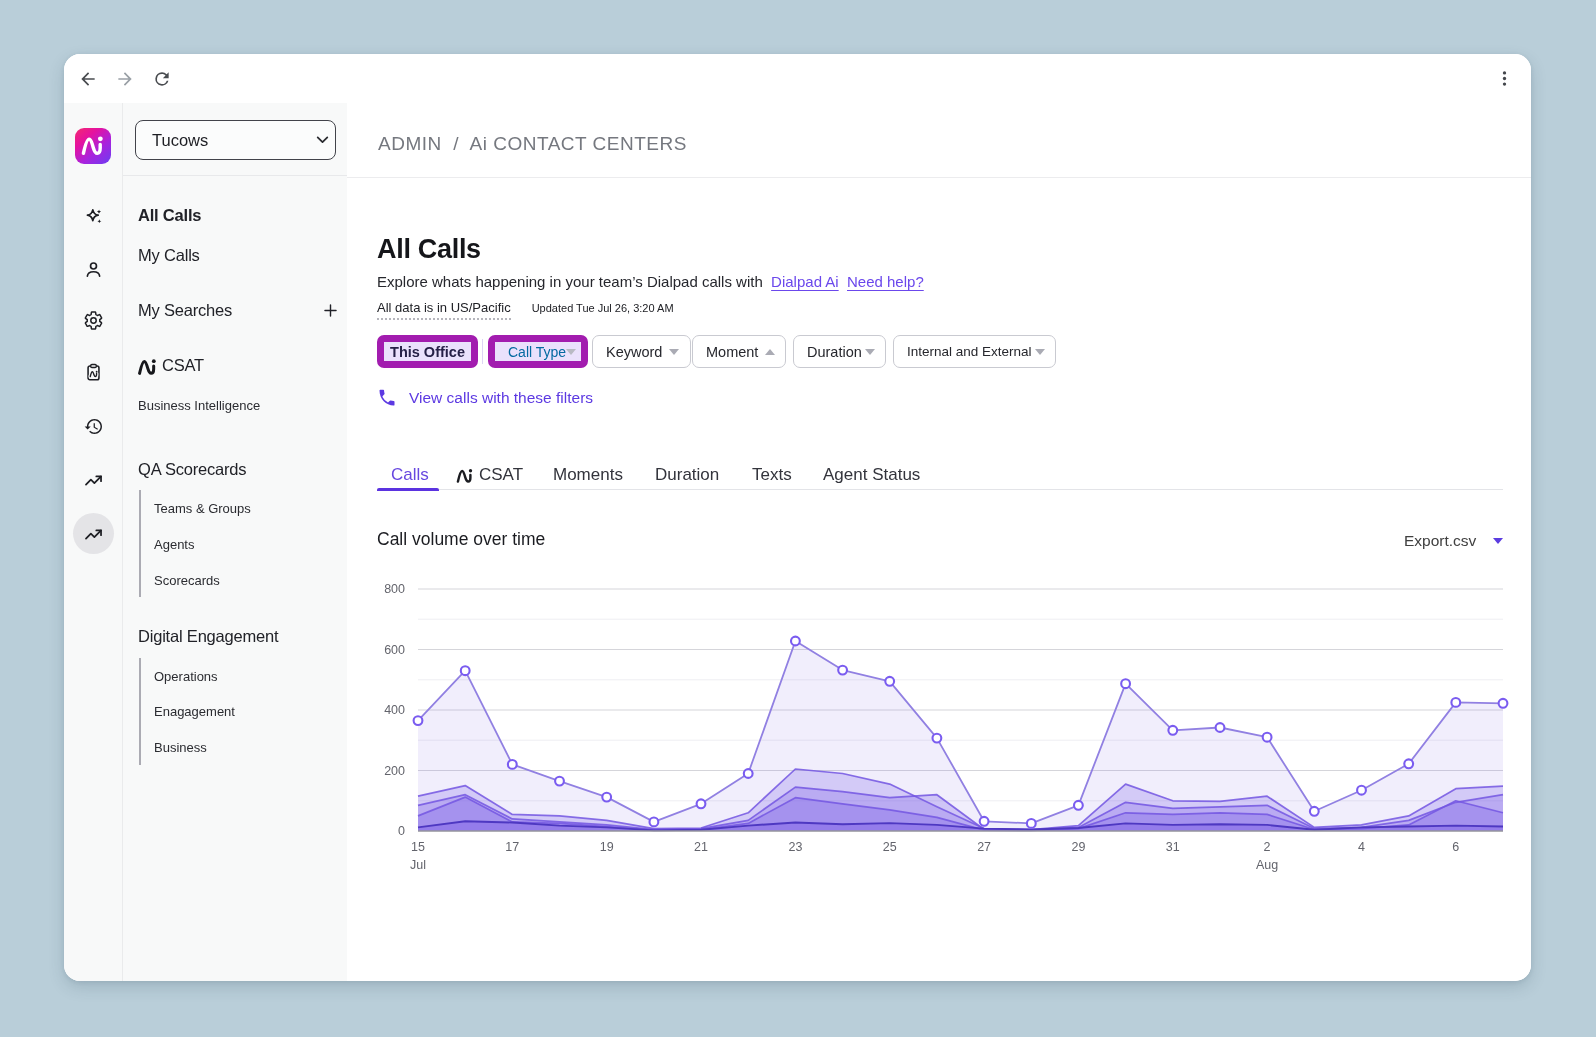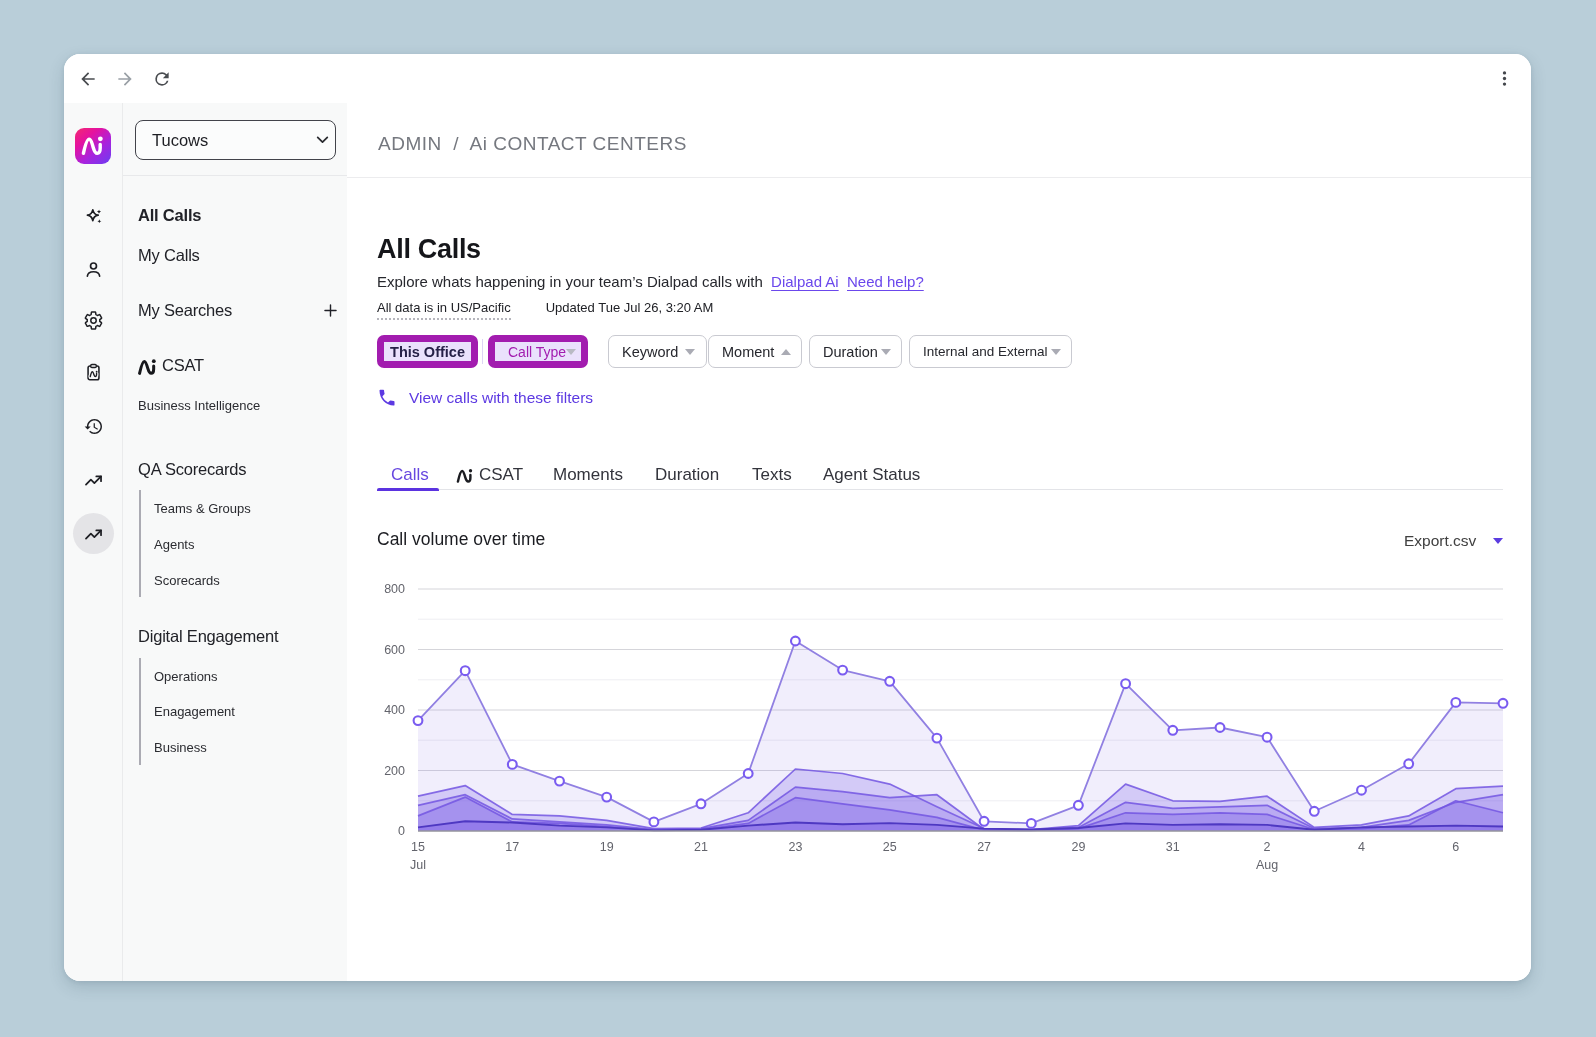--- a/index.html
+++ b/index.html
@@ -26,21 +26,21 @@
 .main{position:absolute;left:283px;top:49px;width:1184px;height:878px;background:#fff}
 .crumb{position:absolute;left:31px;top:30px;font-size:19px;color:#75787f;letter-spacing:.5px}
 .search{position:absolute;left:897px;top:21px;width:258px;height:35px;border:1px solid #c7cacd;border-radius:4px;background:#fff}
 .search span{position:absolute;left:31px;top:0;line-height:33px;font-size:16.5px;color:#5a5f66;letter-spacing:.2px}
 .mdiv{position:absolute;left:0;top:74px;width:1184px;height:1px;background:#ececee}
 h1{position:absolute;left:30px;top:131px;font-size:27px;font-weight:700;color:#15161a;letter-spacing:-.3px}
 .sub{position:absolute;left:30px;top:170px;font-size:15px;color:#26272d}
 .sub a{color:#6b48ec;text-decoration:underline;text-underline-offset:3px}
 .meta{position:absolute;left:30px;top:197px;font-size:13px;color:#202126}
 .meta .dot{border-bottom:2px dotted #b5b5bc;padding-bottom:3px}
-.meta .upd{margin-left:35px;font-size:13px}
+.meta .upd{margin-left:21px;font-size:11px}
 .chips{position:absolute;left:30px;top:232px;height:33px;display:flex;align-items:stretch}
 .chip{display:flex;align-items:center;border-radius:7px;font-size:14.5px;height:33px;white-space:nowrap}
 .chip .car{width:0;height:0;border-left:5px solid transparent;border-right:5px solid transparent;border-top:6px solid #aaabb4;margin-left:10px}
 .chip .carup{width:0;height:0;border-left:5px solid transparent;border-right:5px solid transparent;border-bottom:6px solid #aaabb4;margin-left:10px}
 .chip.purple{background:#eae1fc;border:7px solid #a21caf}
 .chip.white{background:#fff;border:1px solid #c9cad1;color:#26272d}
 .viewrow{position:absolute;left:30px;top:285px;display:flex;align-items:center;color:#5c39e2}
 .viewrow span{font-size:15.5px;margin-left:12px;color:#5c39e2}
 .tabs{position:absolute;left:30px;top:356px;width:1126px;height:31px;border-bottom:1px solid #e3e4e8;font-size:17px;color:#33343c}
 .tab{position:absolute;top:0;height:31px;display:flex;align-items:center;white-space:nowrap}
@@ -173,24 +173,24 @@
 <div class="mdiv"></div>
 <h1>All Calls</h1>
 <div class="sub">Explore whats happening in your team’s Dialpad calls with &nbsp;<a>Dialpad Ai</a>&nbsp; <a>Need help?</a></div>
 <div class="meta"><span class="dot">All data is in US/Pacific</span><span class="upd">Updated Tue Jul 26, 3:20 AM</span></div>
 <div class="chips">
 <div class="chip purple" style="width:101px;justify-content:center">
           <span style="color:#262047;font-weight:600;font-size:14.5px">This Office</span>
         </div>
 <div style="width:1px;background:#ddd5f3;margin:4px 0 4px 4px"></div>
 <div class="chip purple" style="margin-left:5px;width:100px;padding:0 10px 0 13px;justify-content:space-between">
-          <span style="color:#a21caf;font-weight:500;font-size:14px">Call Type</span>
+          <span style="color:#0369a1;font-weight:500;font-size:14px">Call Type</span>
           <div class="car" style="border-top-color:#b9bac4;margin-left:0"></div>
         </div>
-<div class="chip white" style="margin-left:20px;width:99px;padding:0 11px 0 13px;justify-content:space-between">Keyword<div class="car" style="margin-left:0"></div></div>
+<div class="chip white" style="margin-left:4px;width:99px;padding:0 11px 0 13px;justify-content:space-between">Keyword<div class="car" style="margin-left:0"></div></div>
 <div class="chip white" style="margin-left:1px;width:94px;padding:0 10px 0 13px;justify-content:space-between">Moment<div class="carup" style="margin-left:0"></div></div>
 <div class="chip white" style="margin-left:7px;width:93px;padding:0 10px 0 13px;justify-content:space-between">Duration<div class="car" style="margin-left:0"></div></div>
 <div class="chip white" style="margin-left:7px;width:163px;padding:0 10px 0 13px;justify-content:space-between;font-size:13.5px">Internal and External<div class="car" style="margin-left:0"></div></div>
 </div>
 <div class="viewrow">
         <svg class="ic" width="20" height="20" viewBox="0 0 24 24">
           <path d="M6.62 10.79a15.05 15.05 0 0 0 6.59 6.59l2.2-2.2a1 1 0 0 1 1.01-.25c1.12.37 2.33.57 3.58.57a1 1 0 0 1 1 1V20a1 1 0 0 1-1 1C10.85 21 3 13.15 3 3a1 1 0 0 1 1-1h3.5a1 1 0 0 1 1 1c0 1.25.2 2.46.57 3.58a1 1 0 0 1-.25 1.01l-2.2 2.2z" fill="#5c39e2"></path>
         </svg>
         <span>View calls with these filters</span>
       </div>

